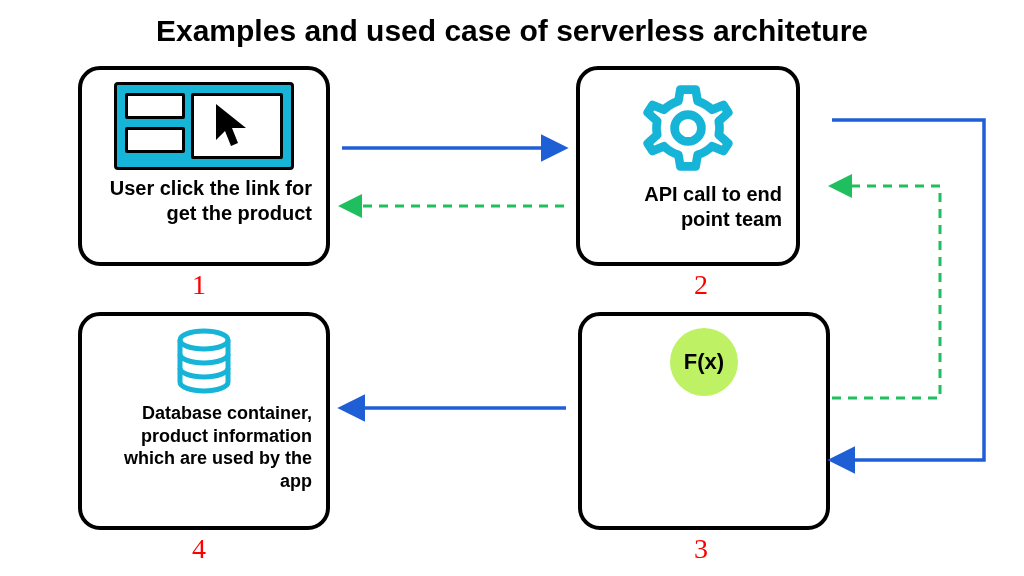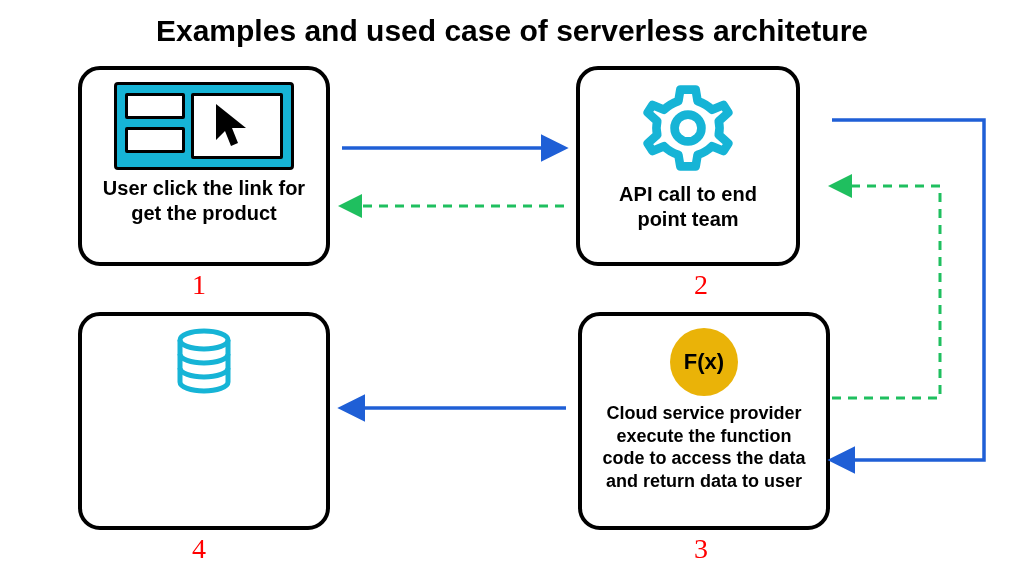--- a/index.html
+++ b/index.html
@@ -31,21 +31,21 @@
     border-radius: 22px;
     background: #fff;
     box-sizing: border-box;
     display: flex;
     flex-direction: column;
     align-items: center;
     justify-content: flex-start;
     padding: 10px 14px;
   }
   .box .caption {
-    text-align: center;
+    text-align: right;
     font-weight: 700;
     font-size: 20px;
     line-height: 1.25;
     margin-top: 6px;
   }
   .num {
     position: absolute;
     color: #ff0000;
     font-size: 28px;
     font-family: "Times New Roman", serif;
@@ -88,21 +88,21 @@
     position: absolute;
     left: 18px;
     top: 6px;
     width: 42px;
     height: 48px;
   }
   .fx-badge {
     width: 68px;
     height: 68px;
     border-radius: 50%;
-    background: #eab308;
+    background: #bef264;
     color: #000;
     display: flex;
     align-items: center;
     justify-content: center;
     font-weight: 800;
     font-size: 22px;
     margin-top: 2px;
   }
   svg { display: block; }
 </style>
@@ -135,33 +135,33 @@
         <path d="M50 10 L58 10 L60 22 C66 24 71 27 75 31 L87 26 L92 34 L82 43 C83 47 83 53 82 57 L92 66 L87 74 L75 69 C71 73 66 76 60 78 L58 90 L42 90 L40 78 C34 76 29 73 25 69 L13 74 L8 66 L18 57 C17 53 17 47 18 43 L8 34 L13 26 L25 31 C29 27 34 24 40 22 L42 10 Z"></path>
         <circle cx="50" cy="50" r="14"></circle>
       </g>
     </svg>
     <div class="caption">API call to end point team</div>
   </div>
   <div class="num" style="left:694px; top:269px;">2</div>
 
   <div class="box" style="left:578px; top:312px; width:252px; height:218px;">
     <div class="fx-badge">F(x)</div>
-    <div class="caption" style="font-size:18px;">Cloud service provider execute the function code to access the data and return data to user</div>
   </div>
   <div class="num" style="left:694px; top:533px;">3</div>
 
   <div class="box" style="left:78px; top:312px; width:252px; height:218px;">
     <svg width="70" height="70" viewBox="0 0 70 70">
       <g fill="none" stroke="#16b4d6" stroke-width="5">
         <ellipse cx="35" cy="14" rx="24" ry="9"></ellipse>
         <path d="M11 14 V56 C11 61 22 65 35 65 C48 65 59 61 59 56 V14"></path>
         <path d="M11 28 C11 33 22 37 35 37 C48 37 59 33 59 28"></path>
         <path d="M11 42 C11 47 22 51 35 51 C48 51 59 47 59 42"></path>
       </g>
     </svg>
+    <div class="caption" style="font-size:18px;">Database container, product information which are used by the app</div>
   </div>
   <div class="num" style="left:192px; top:533px;">4</div>
 
   <svg width="1024" height="576" style="position:absolute; left:0; top:0; pointer-events:none;">
     <defs>
       <marker id="ah-blue" viewBox="0 0 12 12" refX="10" refY="6" markerWidth="8" markerHeight="8" orient="auto-start-reverse">
         <path d="M0 0 L12 6 L0 12 Z" fill="#1f5fd6"></path>
       </marker>
       <marker id="ah-green" viewBox="0 0 12 12" refX="10" refY="6" markerWidth="8" markerHeight="8" orient="auto-start-reverse">
         <path d="M0 0 L12 6 L0 12 Z" fill="#1fbf5f"></path>

